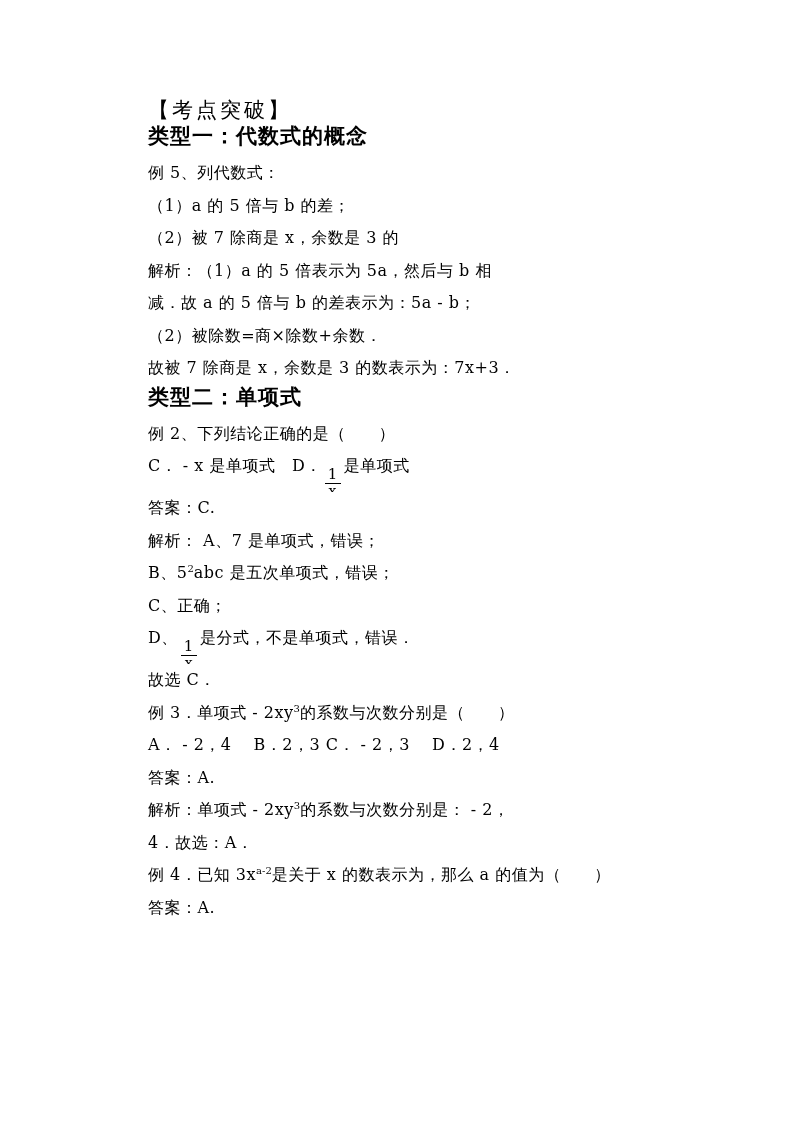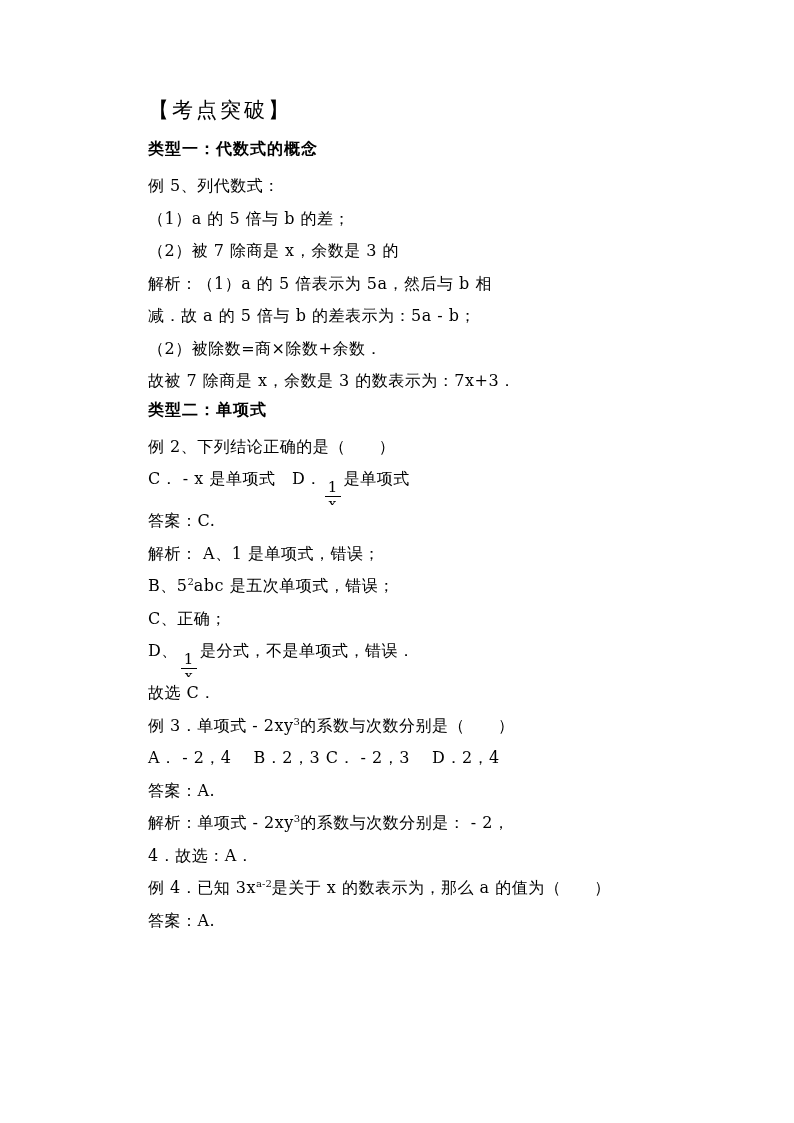--- a/index.html
+++ b/index.html
@@ -25,25 +25,24 @@
     font-family: "DejaVu Serif", "Liberation Serif", serif;
   }
   .line {
     white-space: pre-wrap;
     color: #000;
   }
   .line.h1 {
     font-size: 21px;
     line-height: 27px;
     letter-spacing: 3px;
-    margin-bottom: 13px;
     font-weight: 400;
   }
   .line.h2 {
-    font-size: 16px;
+    font-size: 21px;
     line-height: 24px;
     font-weight: 700;
     margin-bottom: 9px;
     letter-spacing: 1px;
   }
   .line.body {
     font-size: 16px;
     line-height: 32.5px;
     letter-spacing: 0.5px;
   }
@@ -88,21 +87,21 @@
       <div class="line body"><span>（1）a 的 5 倍与 b 的差；</span></div>
       <div class="line body"><span>（2）被 7 除商是 x，余数是 3 的</span></div>
       <div class="line body"><span>解析：（1）a 的 5 倍表示为 5a，然后与 b 相</span></div>
       <div class="line body"><span>减．故 a 的 5 倍与 b 的差表示为：5a - b；</span></div>
       <div class="line body"><span>（2）被除数=商×除数+余数．</span></div>
       <div class="line body"><span>故被 7 除商是 x，余数是 3 的数表示为：7x+3．</span></div>
       <div class="line h2"><span>类型二：单项式</span></div>
       <div class="line body"><span>例 2、下列结论正确的是（　　）</span></div>
       <div class="line body"><span>C． - x 是单项式　D．</span><span class="frac"><span class="num">1</span><span class="den">x</span></span><span>是单项式</span></div>
       <div class="line body"><span>答案：C.</span></div>
-      <div class="line body"><span>解析： A、1 是单项式，错误；</span></div>
+      <div class="line body"><span>解析： A、7 是单项式，错误；</span></div>
       <div class="line body"><span>B、5</span><sup class="sup">2</sup><span>abc 是五次单项式，错误；</span></div>
       <div class="line body"><span>C、正确；</span></div>
       <div class="line body"><span>D、</span><span class="frac"><span class="num">1</span><span class="den">x</span></span><span>是分式，不是单项式，错误．</span></div>
       <div class="line body"><span>故选 C．</span></div>
       <div class="line body"><span>例 3．单项式 - 2xy</span><sup class="sup">3</sup><span>的系数与次数分别是（　　）</span></div>
       <div class="line body"><span>A． - 2，4　 B．2，3 C． - 2，3　 D．2，4</span></div>
       <div class="line body"><span>答案：A.</span></div>
       <div class="line body"><span>解析：单项式 - 2xy</span><sup class="sup">3</sup><span>的系数与次数分别是： - 2，</span></div>
       <div class="line body"><span>4．故选：A．</span></div>
       <div class="line body"><span>例 4．已知 3x</span><sup class="sup">a-2</sup><span>是关于 x 的数表示为，那么 a 的值为（　　）</span></div>

